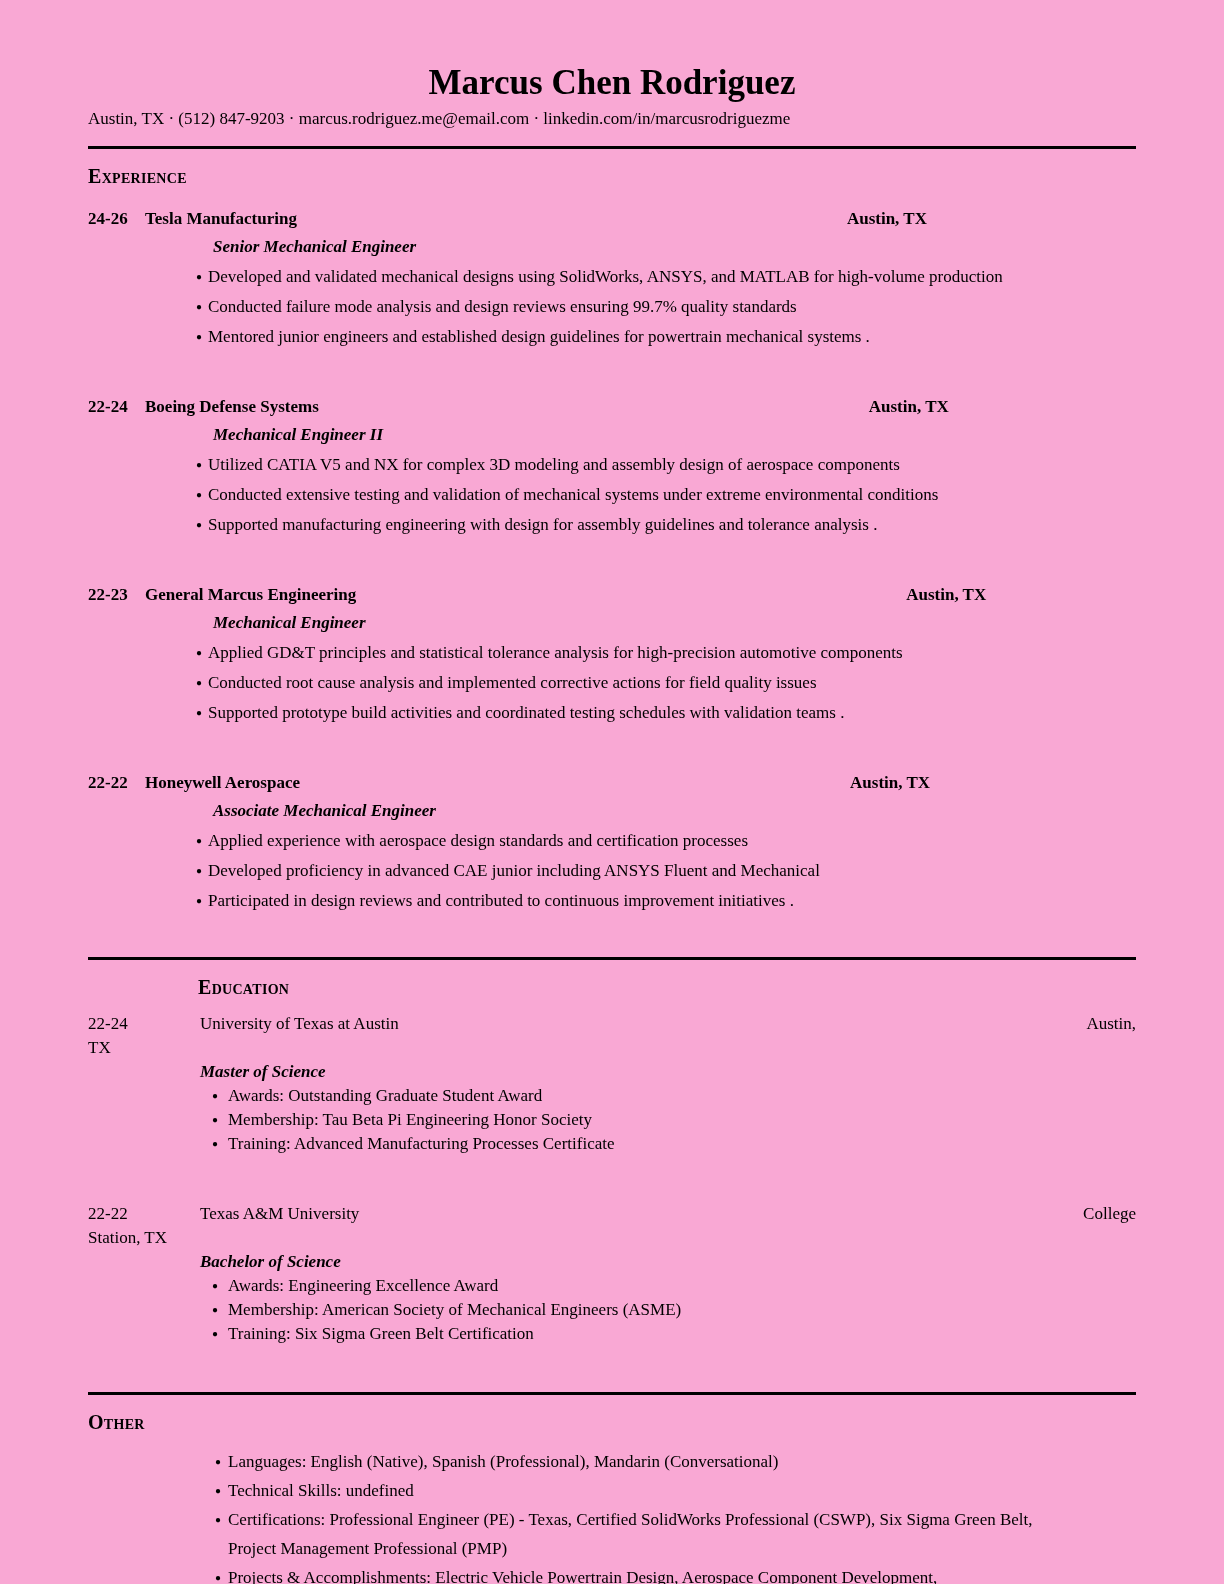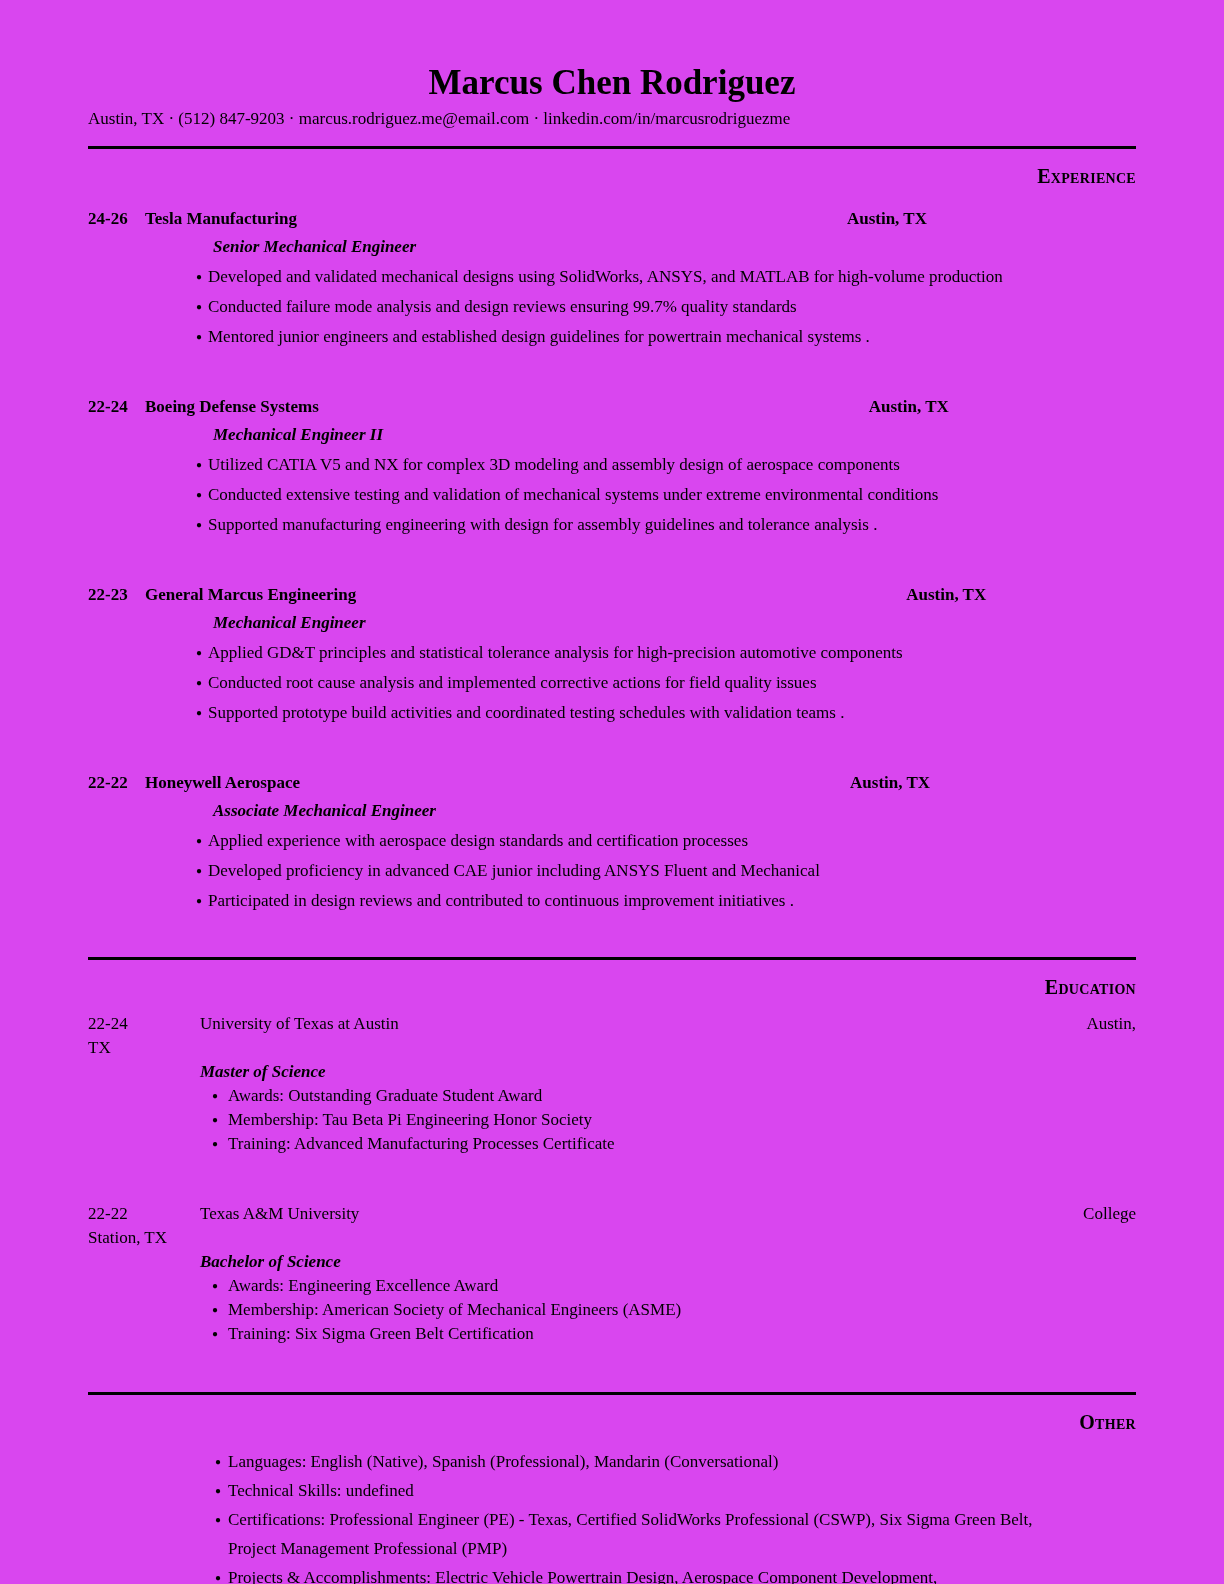--- a/index.html
+++ b/index.html
@@ -1,26 +1,26 @@
 <!DOCTYPE html>
 <html><head>
 <meta charset="utf-8">
 <style>
   html,body { margin:0; padding:0; background:#e8e8e8; }
   .page {
-    width:1224px; height:1584px; margin:0 auto; background:#d946ef; color:#000000;
+    width:1224px; height:1584px; margin:0 auto; background:#f9a8d4; color:#000000;
     font-family:"Liberation Serif", serif; font-size:17px;
     box-sizing:border-box; padding:62px 88px 0 88px; overflow:hidden; position:relative;
   }
   .name { font-size:35px; font-weight:700; text-align:center; line-height:42px; }
   .contact { font-size:17px; line-height:26px; margin-top:2px; }
   .rule { height:3px; background:#000; margin-top:14px; }
   .sec-title {
     font-variant:small-caps; font-weight:700; font-size:20px; line-height:26px;
-    margin-top:14px; letter-spacing:0.3px;text-align:right;
+    margin-top:14px; letter-spacing:0.3px;
   }
   .edu-sec-title { margin-left:110px; }
 
   
   .bl { list-style:none; margin:0; padding:0; }
   .bl li { display:flex; }
   .blt { flex:0 0 12px; font-size:10px; }
 
   
   .xp-entry { margin-top:16px; margin-bottom:42px; }

